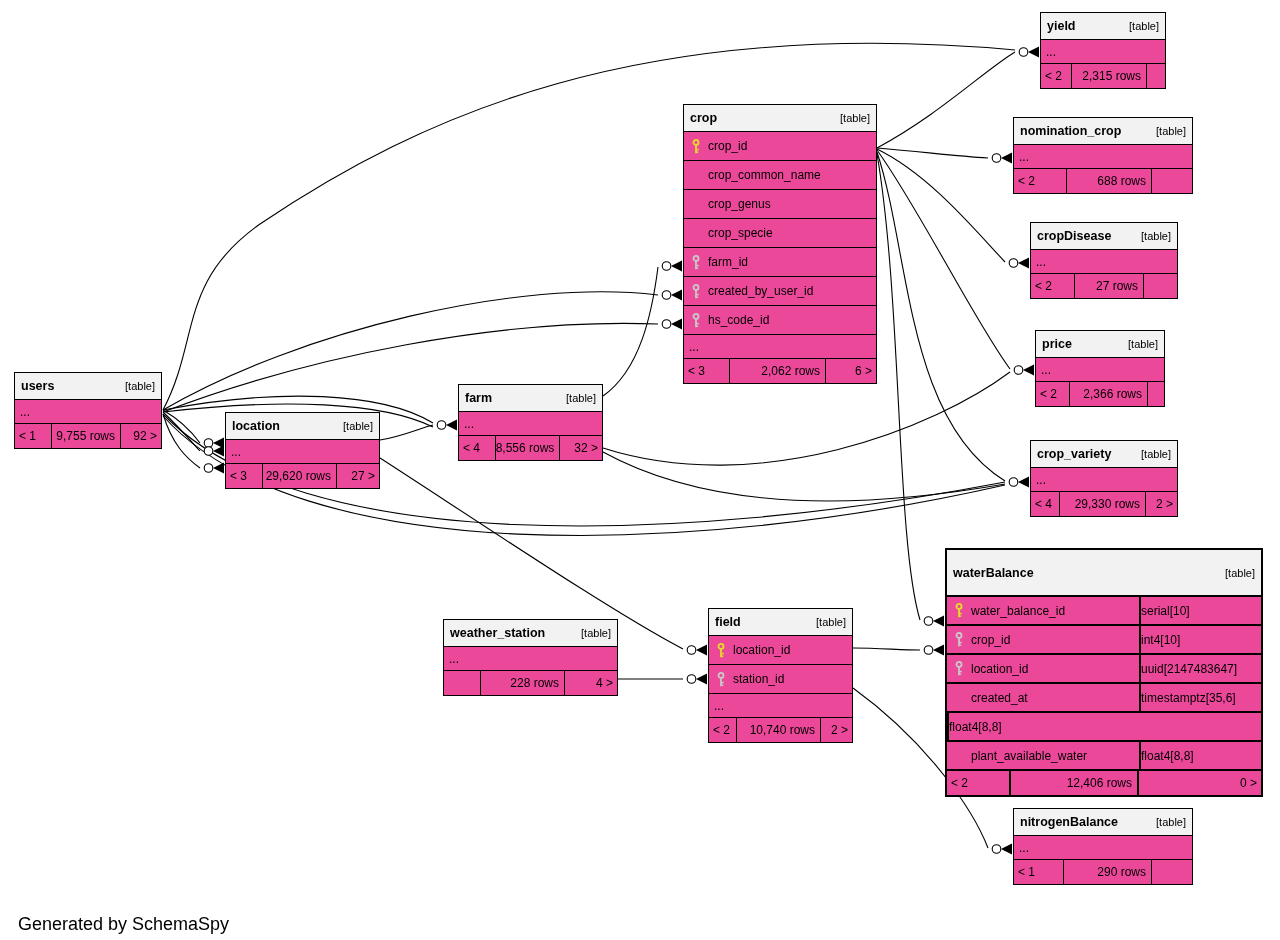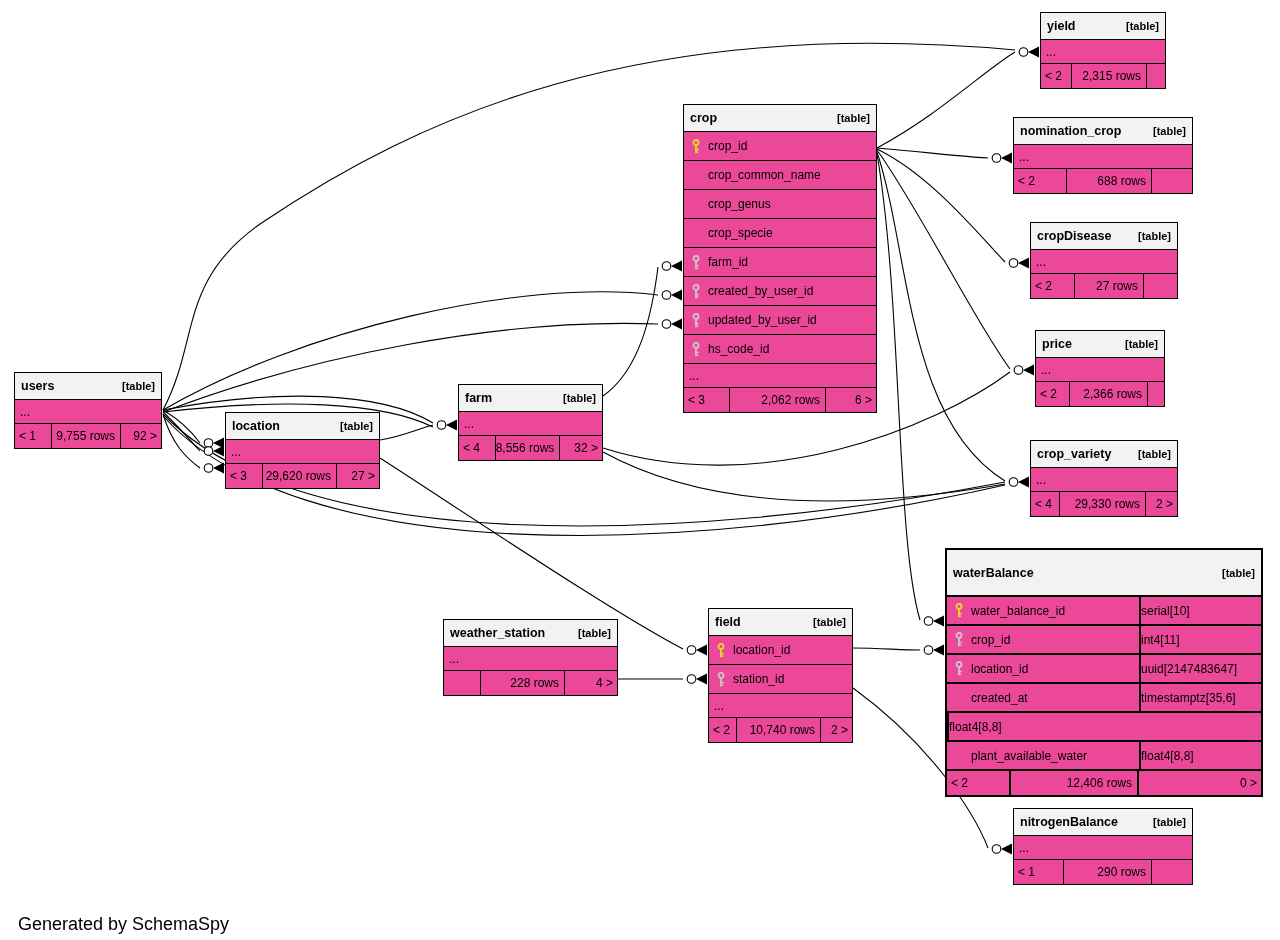--- a/index.html
+++ b/index.html
@@ -5,21 +5,21 @@
   html,body{margin:0;padding:0;background:#fff;}
   #stage{position:relative;width:1280px;height:940px;background:#ffffff;overflow:hidden;
          font-family:"Liberation Sans",sans-serif;color:#000;}
   #edge-layer{position:absolute;left:0;top:0;z-index:1;}
   .tbl{position:absolute;z-index:2;background:#ec4899;border:1px solid #000;box-sizing:border-box;font-size:12px;}
   .tbl.emph{border-width:2px;}
   .tbl-h{display:flex;justify-content:space-between;align-items:center;height:27px;
          background:#f2f2f2;border-bottom:1px solid #000;padding:0 6px;box-sizing:border-box;}
   .emph .tbl-h{height:47px;border-bottom-width:2px;}
   .tbl-name{font-weight:bold;font-size:12.5px;white-space:nowrap;}
-  .tbl-tag{font-size:11px;white-space:nowrap;margin-left:8px;font-weight:bold;}
+  .tbl-tag{font-size:11px;white-space:nowrap;margin-left:8px;}
   .row{display:flex;align-items:stretch;height:29px;border-bottom:1px solid #000;box-sizing:border-box;}
   .emph .row{border-bottom-width:2px;}
   .namebox{display:flex;align-items:center;box-sizing:border-box;flex:1;}
   .keyc{width:24px;display:flex;justify-content:center;align-items:center;flex:0 0 24px;}
   .cname{white-space:nowrap;}
   .ctype{display:flex;align-items:center;border-left:1px solid #000;
          box-sizing:border-box;white-space:nowrap;}
   .emph .ctype{border-left-width:2px;}
   .ell{height:24px;display:flex;align-items:center;padding-left:5px;
        border-bottom:1px solid #000;box-sizing:border-box;}
@@ -237,33 +237,20 @@
       <div class="row">
         <div class="namebox">
           <span class="keyc">
             <svg width="10" height="15" viewBox="0 0 10 15">
               <circle cx="5" cy="3.4" r="2.5" fill="none" stroke="#c9c9c9" stroke-width="1.8"></circle>
               <line x1="5" y1="5.9" x2="5" y2="14.2" stroke="#c9c9c9" stroke-width="1.8"></line>
               <line x1="5" y1="10.6" x2="7.8" y2="10.6" stroke="#c9c9c9" stroke-width="1.5"></line>
               <line x1="5" y1="13.2" x2="7.2" y2="13.2" stroke="#c9c9c9" stroke-width="1.5"></line>
             </svg>
           </span>
-          <span class="cname">updated_by_user_id</span>
-        </div>
-      </div>
-      <div class="row">
-        <div class="namebox">
-          <span class="keyc">
-            <svg width="10" height="15" viewBox="0 0 10 15">
-              <circle cx="5" cy="3.4" r="2.5" fill="none" stroke="#c9c9c9" stroke-width="1.8"></circle>
-              <line x1="5" y1="5.9" x2="5" y2="14.2" stroke="#c9c9c9" stroke-width="1.8"></line>
-              <line x1="5" y1="10.6" x2="7.8" y2="10.6" stroke="#c9c9c9" stroke-width="1.5"></line>
-              <line x1="5" y1="13.2" x2="7.2" y2="13.2" stroke="#c9c9c9" stroke-width="1.5"></line>
-            </svg>
-          </span>
           <span class="cname">hs_code_id</span>
         </div>
       </div>
       <div class="ell">
         <span>...</span>
       </div>
       <div class="foot">
         <div class="fcell fl" style="width: 45px;">&lt; 3</div>
         <div class="fcell fc">2,062 rows</div>
         <div class="fcell fr" style="width: 50px;">6 &gt;</div>
@@ -366,21 +353,21 @@
             <svg width="10" height="15" viewBox="0 0 10 15">
               <circle cx="5" cy="3.4" r="2.5" fill="none" stroke="#c9c9c9" stroke-width="1.8"></circle>
               <line x1="5" y1="5.9" x2="5" y2="14.2" stroke="#c9c9c9" stroke-width="1.8"></line>
               <line x1="5" y1="10.6" x2="7.8" y2="10.6" stroke="#c9c9c9" stroke-width="1.5"></line>
               <line x1="5" y1="13.2" x2="7.2" y2="13.2" stroke="#c9c9c9" stroke-width="1.5"></line>
             </svg>
           </span>
           <span class="cname">crop_id</span>
         </div>
         <div class="ctype">
-          <span>int4[11]</span>
+          <span>int4[10]</span>
         </div>
       </div>
       <div class="row">
         <div class="namebox" style="flex: 0 0 192px;">
           <span class="keyc">
             <svg width="10" height="15" viewBox="0 0 10 15">
               <circle cx="5" cy="3.4" r="2.5" fill="none" stroke="#c9c9c9" stroke-width="1.8"></circle>
               <line x1="5" y1="5.9" x2="5" y2="14.2" stroke="#c9c9c9" stroke-width="1.8"></line>
               <line x1="5" y1="10.6" x2="7.8" y2="10.6" stroke="#c9c9c9" stroke-width="1.5"></line>
               <line x1="5" y1="13.2" x2="7.2" y2="13.2" stroke="#c9c9c9" stroke-width="1.5"></line>

